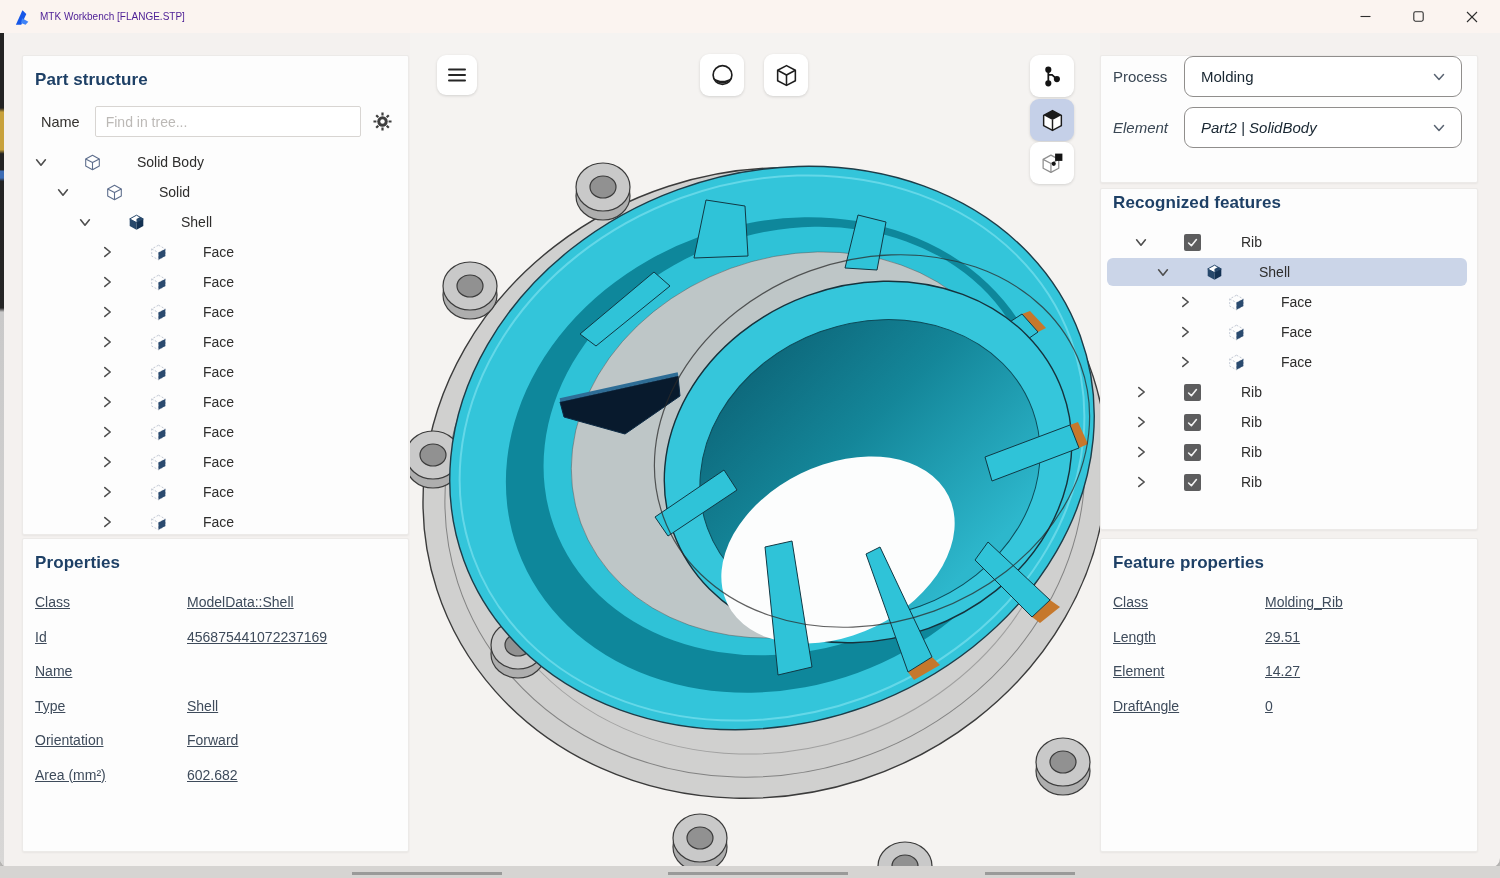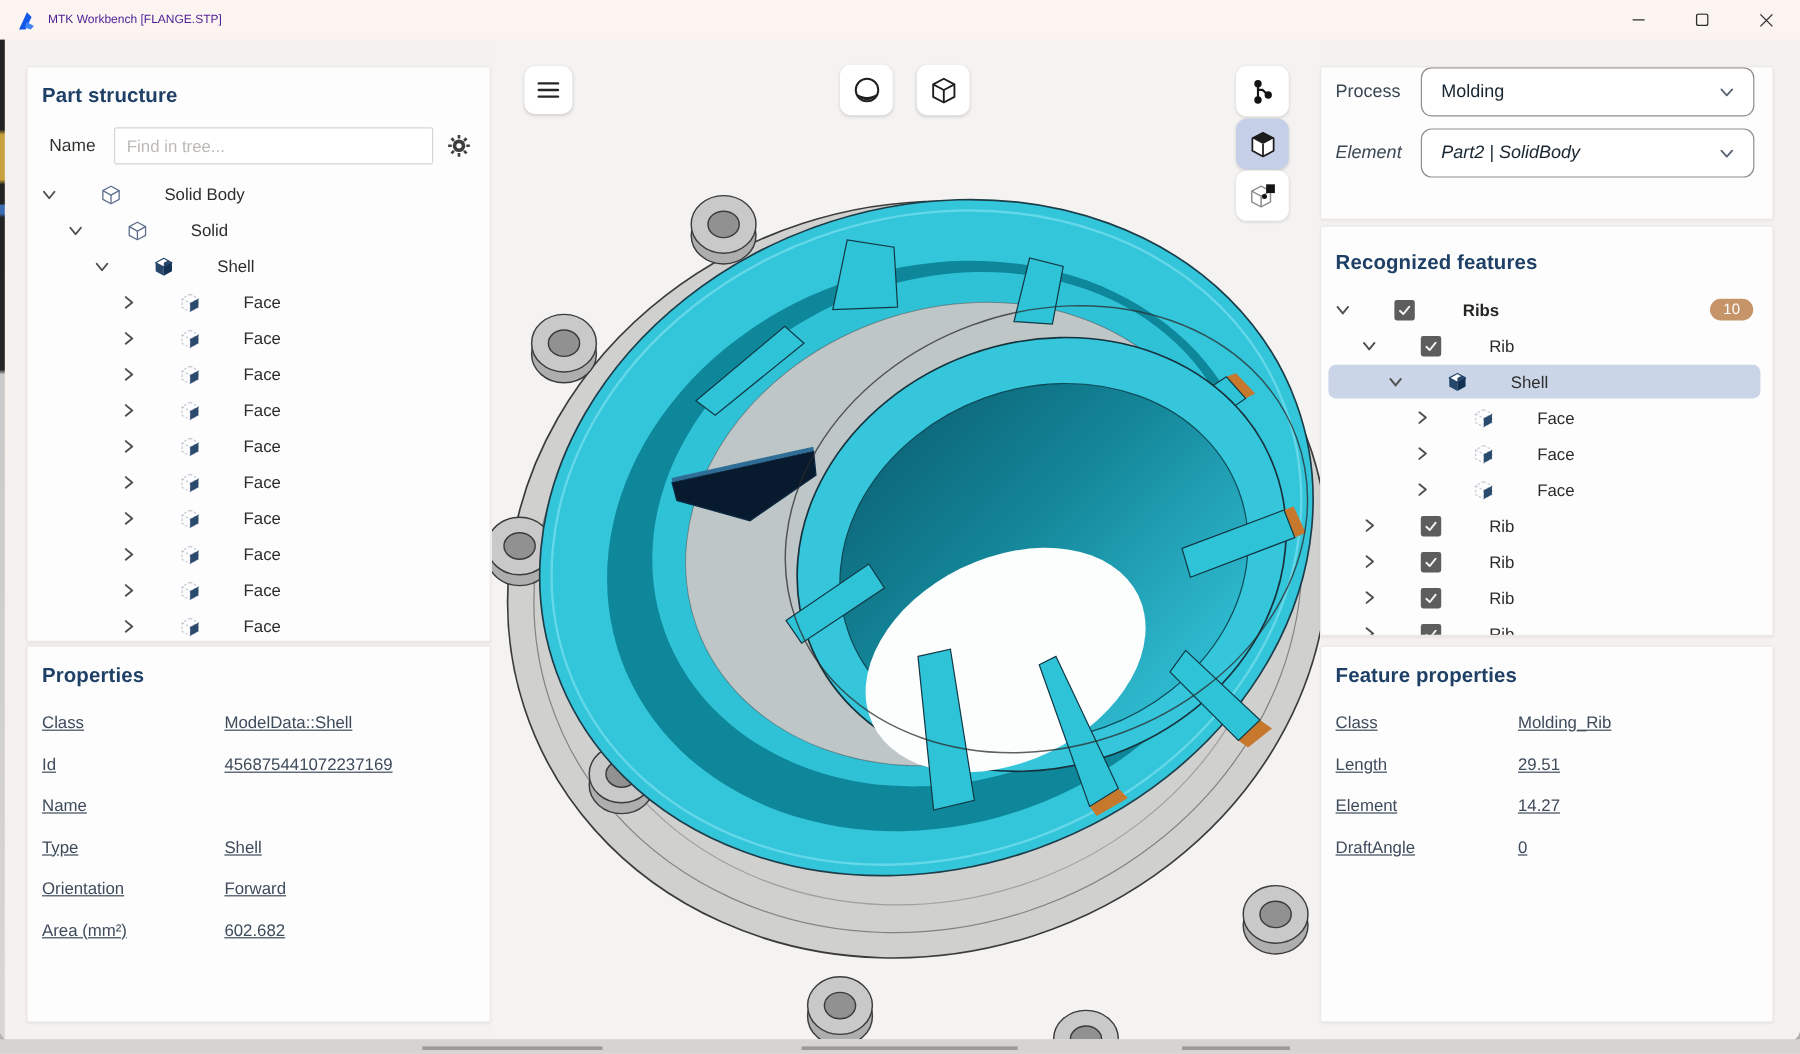--- a/index.html
+++ b/index.html
@@ -581,36 +581,22 @@
           <span class="sel-chev">
               <svg width="16" height="16" viewBox="0 0 16 16">
                 <polyline points="3.5,5.5 8,10.5 12.5,5.5" fill="none" stroke="#5a6472" stroke-width="1.5" stroke-linecap="round" stroke-linejoin="round"></polyline>
               </svg>
             </span>
         </div>
       </div>
     </div>
 
     <div class="panel" id="panel-features">
-      <div class="panel-title" style="padding-top:20px;">Recognized features</div>
+      <div class="panel-title" style="padding-top:4px;">Recognized features</div>
       <div class="tree" style="margin-top:14px;" id="rf-tree">
-          <div class="tree-row" style="padding-left: 10px;">
-            <span class="chev">
-              <svg width="14" height="14" viewBox="0 0 14 14">
-                <polyline points="2.6,4.8 7,10.2 11.4,4.8" fill="none" stroke="#4f4f4f" stroke-width="1.6" stroke-linecap="round" stroke-linejoin="round"></polyline>
-              </svg>
-            </span>
-            <span class="cbx">
-              <svg width="13" height="13" viewBox="0 0 13 13">
-                <polyline points="2.6,7 5.4,9.7 10.4,3.6" fill="none" stroke="#f2f2f2" stroke-width="1.6" stroke-linecap="round" stroke-linejoin="round"></polyline>
-              </svg>
-            </span>
-            <span class="tree-label bold">Ribs</span>
-            <span class="badge">10</span>
-          </div>
           <div class="tree-row" style="padding-left: 32px;">
             <span class="chev">
               <svg width="14" height="14" viewBox="0 0 14 14">
                 <polyline points="2.6,4.8 7,10.2 11.4,4.8" fill="none" stroke="#4f4f4f" stroke-width="1.6" stroke-linecap="round" stroke-linejoin="round"></polyline>
               </svg>
             </span>
             <span class="cbx">
               <svg width="13" height="13" viewBox="0 0 13 13">
                 <polyline points="2.6,7 5.4,9.7 10.4,3.6" fill="none" stroke="#f2f2f2" stroke-width="1.6" stroke-linecap="round" stroke-linejoin="round"></polyline>
               </svg>

